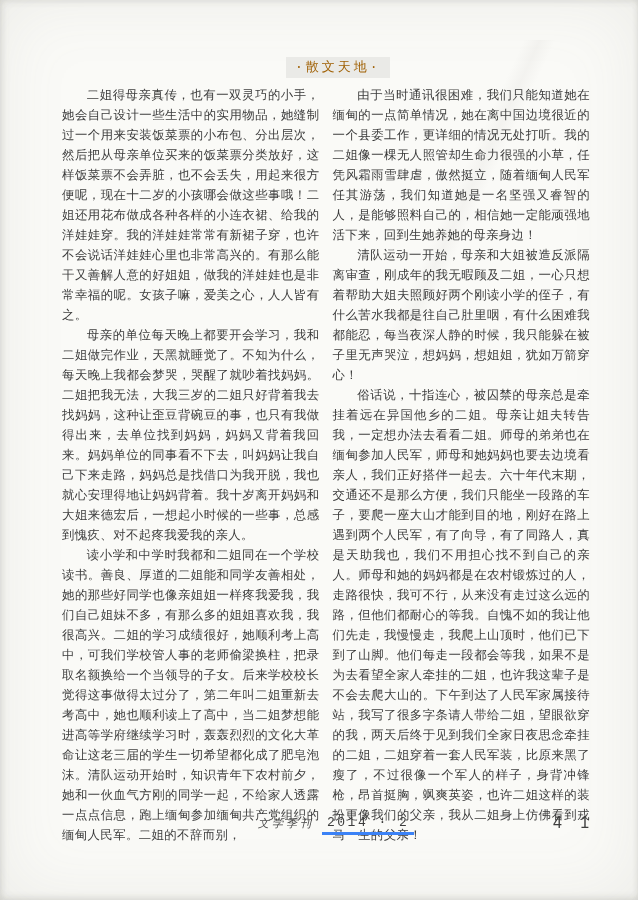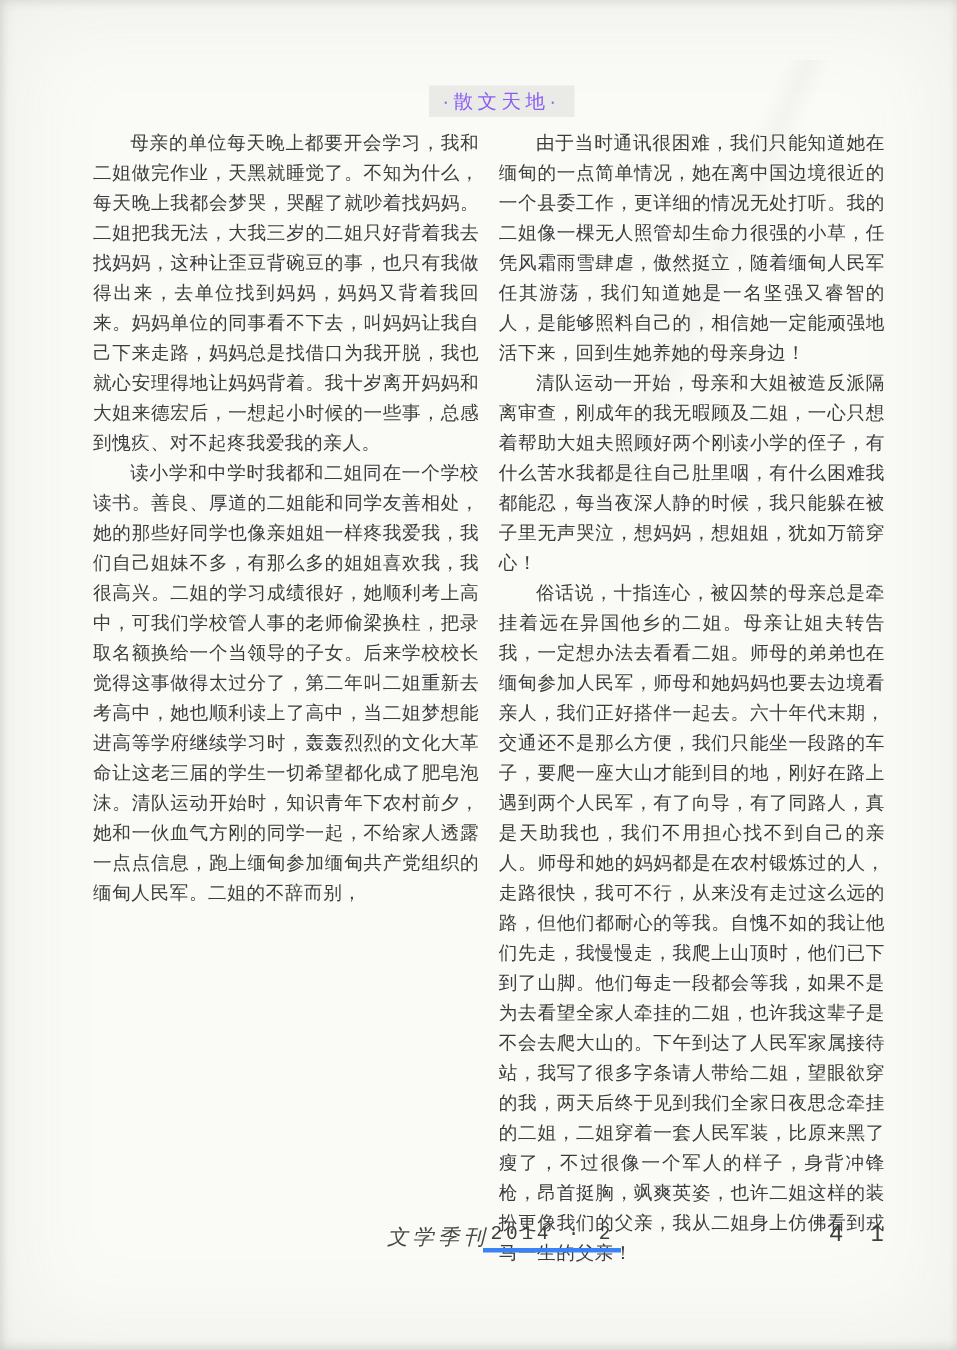--- a/index.html
+++ b/index.html
@@ -28,26 +28,26 @@
     left: 340px; top: 40px;
     width: 260px; height: 300px;
     background: linear-gradient(115deg, transparent 46%, rgba(150,145,140,0.07) 50%, transparent 54%);
     pointer-events: none;
   }
   .section-badge {
     position: absolute;
     left: 286px;
     top: 57px;
     background: #eaeae7;
-    color: #8b5cf6;
+    color: #a16207;
     font-size: 13px;
     line-height: 19px;
     letter-spacing: 3px;
     padding: 1px 9px;
-    font-family: Liberation Sans, sans-serif;
+    font-family: Liberation Mono, monospace;
   }
   .columns {
     position: absolute;
     left: 62px;
     top: 85px;
     width: 528px;
     display: flex;
     gap: 13px;
   }
   .col {
@@ -57,21 +57,21 @@
     color: #3c3c3c;
     text-align: justify;
     letter-spacing: 0.4px;
   }
   .col p { margin: 0; }
   .col p.indent { text-indent: 2em; }
   .footer-journal {
     position: absolute;
     left: 258px;
     top: 816px;
-    font-size: 14px;
+    font-size: 11px;
     font-style: italic;
     color: #474747;
     letter-spacing: 3px;
   }
   .footer-issue {
     position: absolute;
     left: 322px;
     top: 815px;
     font-size: 13px;
     color: #3c3c3c;
@@ -95,20 +95,21 @@
 
 <div class="page">
   <div class="crease"></div>
 
   <div class="section-badge">
     <span>·散文天地·</span>
   </div>
 
   <div class="columns">
     <div class="col">
+      <p class="indent">二姐得母亲真传，也有一双灵巧的小手，她会自己设计一些生活中的实用物品，她缝制过一个用来安装饭菜票的小布包、分出层次，然后把从母亲单位买来的饭菜票分类放好，这样饭菜票不会弄脏，也不会丢失，用起来很方便呢，现在十二岁的小孩哪会做这些事哦！二姐还用花布做成各种各样的小连衣裙、给我的洋娃娃穿。我的洋娃娃常常有新裙子穿，也许不会说话洋娃娃心里也非常高兴的。有那么能干又善解人意的好姐姐，做我的洋娃娃也是非常幸福的呢。女孩子嘛，爱美之心，人人皆有之。</p>
       <p class="indent">母亲的单位每天晚上都要开会学习，我和二姐做完作业，天黑就睡觉了。不知为什么，每天晚上我都会梦哭，哭醒了就吵着找妈妈。二姐把我无法，大我三岁的二姐只好背着我去找妈妈，这种让歪豆背碗豆的事，也只有我做得出来，去单位找到妈妈，妈妈又背着我回来。妈妈单位的同事看不下去，叫妈妈让我自己下来走路，妈妈总是找借口为我开脱，我也就心安理得地让妈妈背着。我十岁离开妈妈和大姐来德宏后，一想起小时候的一些事，总感到愧疚、对不起疼我爱我的亲人。</p>
       <p class="indent">读小学和中学时我都和二姐同在一个学校读书。善良、厚道的二姐能和同学友善相处，她的那些好同学也像亲姐姐一样疼我爱我，我们自己姐妹不多，有那么多的姐姐喜欢我，我很高兴。二姐的学习成绩很好，她顺利考上高中，可我们学校管人事的老师偷梁换柱，把录取名额换给一个当领导的子女。后来学校校长觉得这事做得太过分了，第二年叫二姐重新去考高中，她也顺利读上了高中，当二姐梦想能进高等学府继续学习时，轰轰烈烈的文化大革命让这老三届的学生一切希望都化成了肥皂泡沫。清队运动开始时，知识青年下农村前夕，她和一伙血气方刚的同学一起，不给家人透露一点点信息，跑上缅甸参加缅甸共产党组织的缅甸人民军。二姐的不辞而别，</p>
     </div>
     <div class="col">
       <p class="indent">由于当时通讯很困难，我们只能知道她在缅甸的一点简单情况，她在离中国边境很近的一个县委工作，更详细的情况无处打听。我的二姐像一棵无人照管却生命力很强的小草，任凭风霜雨雪肆虐，傲然挺立，随着缅甸人民军任其游荡，我们知道她是一名坚强又睿智的人，是能够照料自己的，相信她一定能顽强地活下来，回到生她养她的母亲身边！</p>
       <p class="indent">清队运动一开始，母亲和大姐被造反派隔离审查，刚成年的我无暇顾及二姐，一心只想着帮助大姐夫照顾好两个刚读小学的侄子，有什么苦水我都是往自己肚里咽，有什么困难我都能忍，每当夜深人静的时候，我只能躲在被子里无声哭泣，想妈妈，想姐姐，犹如万箭穿心！</p>
       <p class="indent">俗话说，十指连心，被囚禁的母亲总是牵挂着远在异国他乡的二姐。母亲让姐夫转告我，一定想办法去看看二姐。师母的弟弟也在缅甸参加人民军，师母和她妈妈也要去边境看亲人，我们正好搭伴一起去。六十年代末期，交通还不是那么方便，我们只能坐一段路的车子，要爬一座大山才能到目的地，刚好在路上遇到两个人民军，有了向导，有了同路人，真是天助我也，我们不用担心找不到自己的亲人。师母和她的妈妈都是在农村锻炼过的人，走路很快，我可不行，从来没有走过这么远的路，但他们都耐心的等我。自愧不如的我让他们先走，我慢慢走，我爬上山顶时，他们已下到了山脚。他们每走一段都会等我，如果不是为去看望全家人牵挂的二姐，也许我这辈子是不会去爬大山的。下午到达了人民军家属接待站，我写了很多字条请人带给二姐，望眼欲穿的我，两天后终于见到我们全家日夜思念牵挂的二姐，二姐穿着一套人民军装，比原来黑了瘦了，不过很像一个军人的样子，身背冲锋枪，昂首挺胸，飒爽英姿，也许二姐这样的装扮更像我们的父亲，我从二姐身上仿佛看到戎马一生的父亲！</p>
     </div>
   </div>
 

